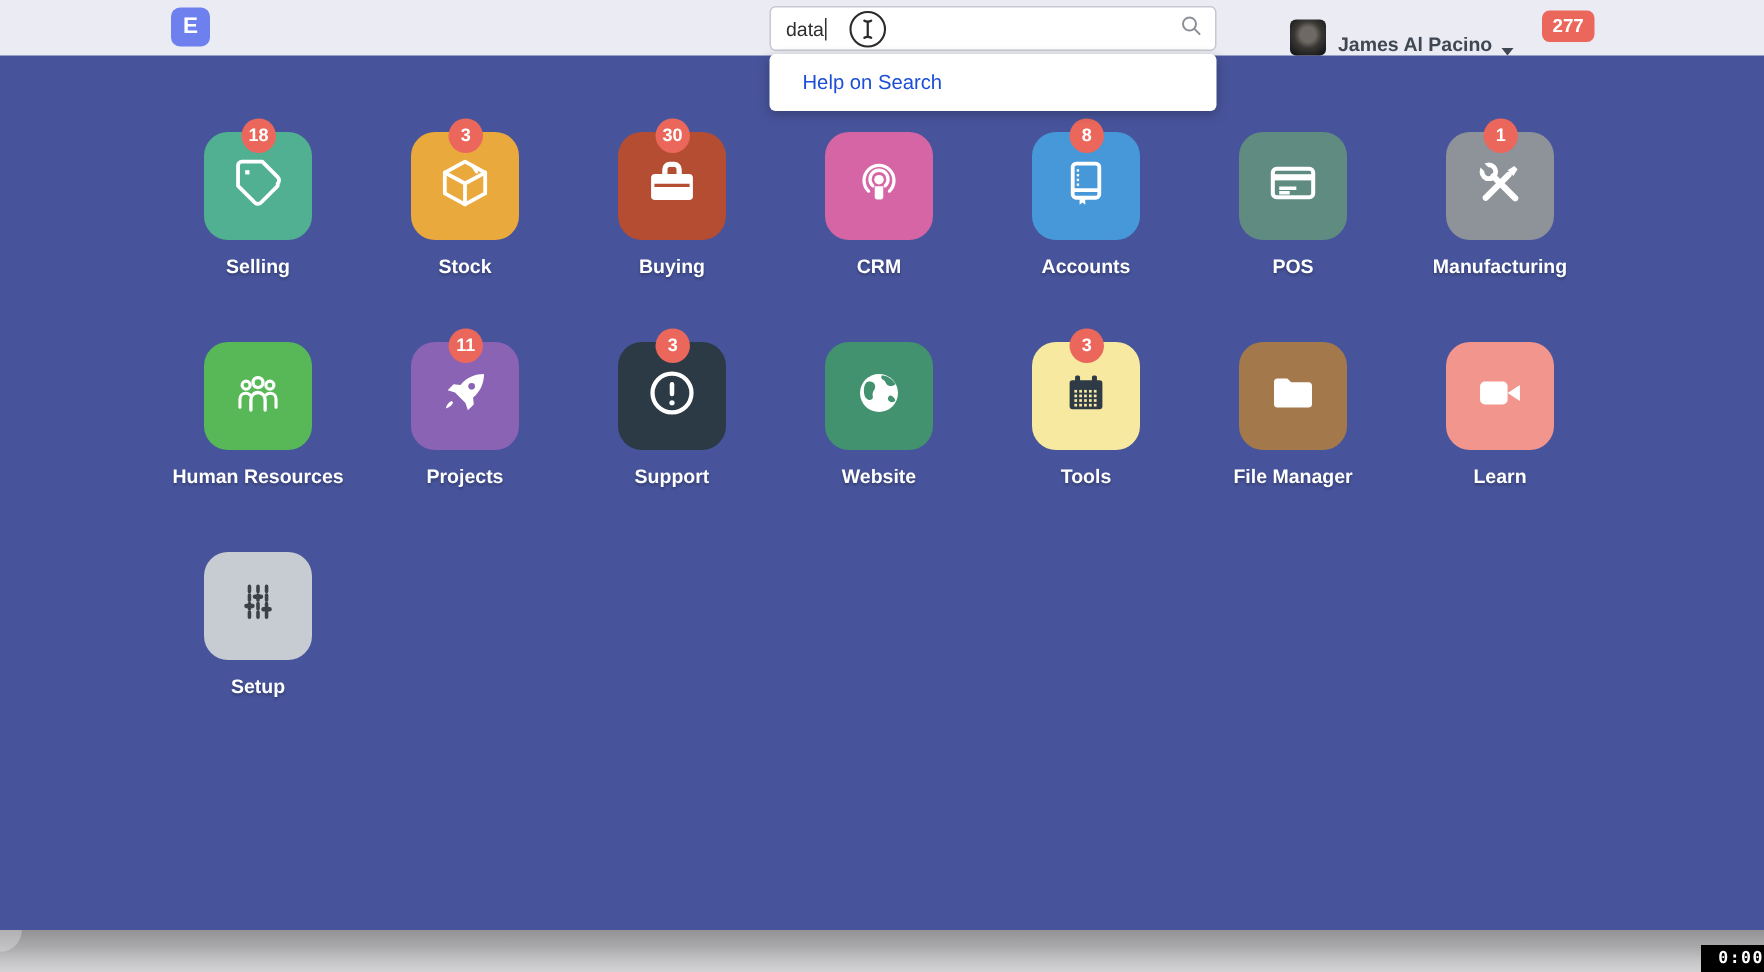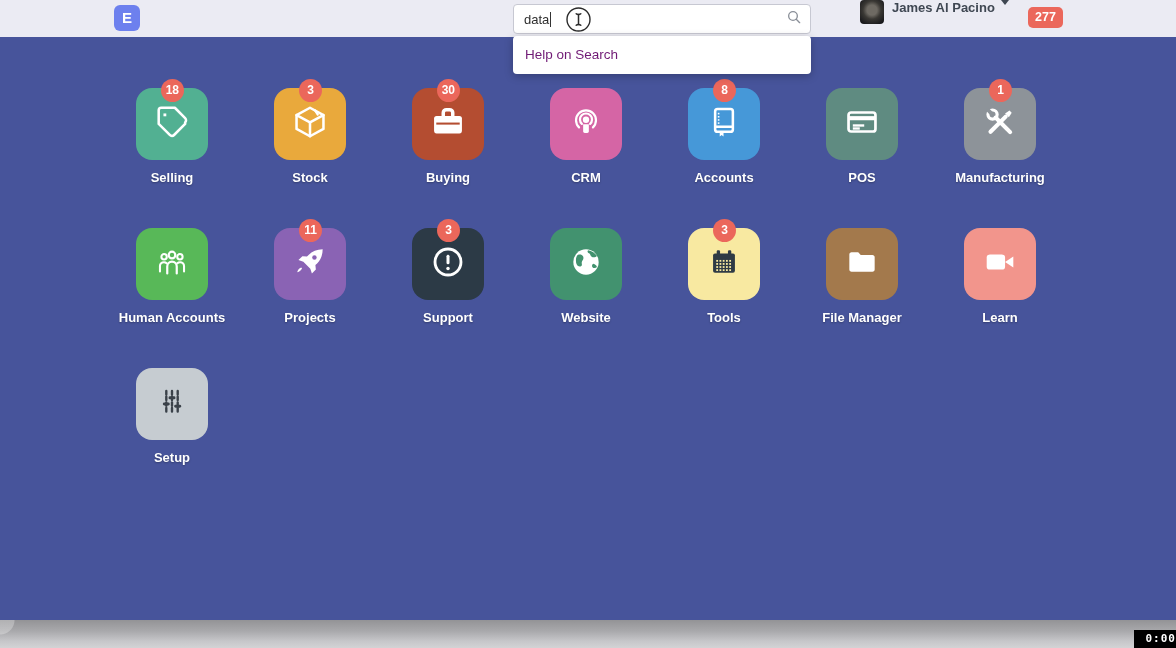--- a/index.html
+++ b/index.html
@@ -10,22 +10,22 @@
   .navbar { position:absolute; top:0; left:0; width:1176px; height:37px; background:#ebebf3; z-index:5; }
   .logo { position:absolute; left:114px; top:5px; width:26px; height:26px; border-radius:6px;
           background:#6d80ee; color:#fff; font-weight:bold; font-size:15px; text-align:center; line-height:26px; }
   .search-box { position:absolute; left:513px; top:4px; width:298px; height:30px; background:#fff;
                 border:1px solid #c7c8d2; border-radius:4px; display:flex; align-items:center; padding:0 8px 0 10px; }
   .search-text { font-size:13px; color:#2e2e2e; white-space:pre; }
   .caret-bar { display:inline-block; width:1px; height:15px; background:#333; margin-left:1px; }
   .search-box .mag { margin-left:auto; }
   .search-dropdown { position:absolute; left:513px; top:36px; width:298px; background:#fff; border-radius:4px;
                      box-shadow:0 2px 8px rgba(0,0,0,.25); z-index:6; }
-  .search-dropdown .item { height:38px; line-height:38px; padding-left:12px; font-size:13.5px; color:#701a75; }
-  .user-area { position:absolute; left:860px; top:0; height:37px; display:flex; align-items:flex-start; }
+  .search-dropdown .item { height:38px; line-height:38px; padding-left:22px; font-size:13.5px; color:#1d4ed8; }
+  .user-area { position:absolute; left:860px; top:0; height:37px; display:flex; align-items:flex-end; }
   .avatar { width:24px; height:24px; border-radius:4px; margin-right:8px;
             background:radial-gradient(circle at 50% 42%, #6e6a63 0 5px, #3a3834 9px, #17171a 16px); }
   .user-name { font-size:13px; font-weight:700; color:#3f4752; }
   .caret-down { width:0; height:0; border-left:4px solid transparent; border-right:4px solid transparent;
                 border-top:5px solid #3f4752; margin-left:6px; }
   .notif-badge { position:absolute; left:1028px; top:7px; height:21px; line-height:21px; padding:0 7px;
                  border-radius:5px; background:#eb675b; color:#fff; font-size:12.5px; font-weight:bold; }
 
   
   .cursor { position:absolute; left:565px; top:6px; z-index:9; }
@@ -182,21 +182,21 @@
         <div class="tile" style="background: rgb(88, 184, 88);">
           <span><svg width="38" height="38" viewBox="0 0 24 24">
               <circle cx="7" cy="8.7" r="1.7" fill="none" stroke="#ffffff" stroke-linecap="round" stroke-linejoin="round" stroke-width="1.3"></circle>
               <circle cx="17" cy="8.7" r="1.7" fill="none" stroke="#ffffff" stroke-linecap="round" stroke-linejoin="round" stroke-width="1.3"></circle>
               <circle cx="12" cy="7.6" r="2.1" fill="none" stroke="#ffffff" stroke-linecap="round" stroke-linejoin="round" stroke-width="1.4"></circle>
               <path d="M4.4 18v-3.4c0-1.4 1.1-2.5 2.5-2.5.7 0 1.3.3 1.7.7" fill="none" stroke="#ffffff" stroke-linecap="round" stroke-linejoin="round" stroke-width="1.3"></path>
               <path d="M19.6 18v-3.4c0-1.4-1.1-2.5-2.5-2.5-.7 0-1.3.3-1.7.7" fill="none" stroke="#ffffff" stroke-linecap="round" stroke-linejoin="round" stroke-width="1.3"></path>
               <path d="M9 19.2v-4.4c0-1.7 1.3-3 3-3s3 1.3 3 3v4.4" fill="none" stroke="#ffffff" stroke-linecap="round" stroke-linejoin="round" stroke-width="1.4"></path>
             </svg></span>
         </div>
-        <div class="app-label">Human Accounts</div>
+        <div class="app-label">Human Resources</div>
       </div>
       <div class="cell">
         <div class="tile" style="background: rgb(138, 99, 180);">
           <span><svg width="38" height="38" viewBox="0 0 24 24">
               <path d="M20 4c-3.6 0-6.7 1.3-8.9 3.5l-1 1.1-2.9-.3-2.5 2.5 3.1 1 4.4 4.4 1 3.1 2.5-2.5-.3-2.9 1.1-1C18.7 10.7 20 7.6 20 4z" fill="#ffffff"></path>
               <circle cx="14.8" cy="9.2" r="1.4" fill="#8a63b4"></circle>
               <path d="M6.4 15.4c-1.2.4-2.2 1.7-2.5 3.1 1.4-.3 2.7-1.3 3.1-2.5z" fill="#ffffff"></path>
             </svg></span>
           <div class="app-badge" style="background: rgb(235, 103, 91);">11</div>
         </div>

